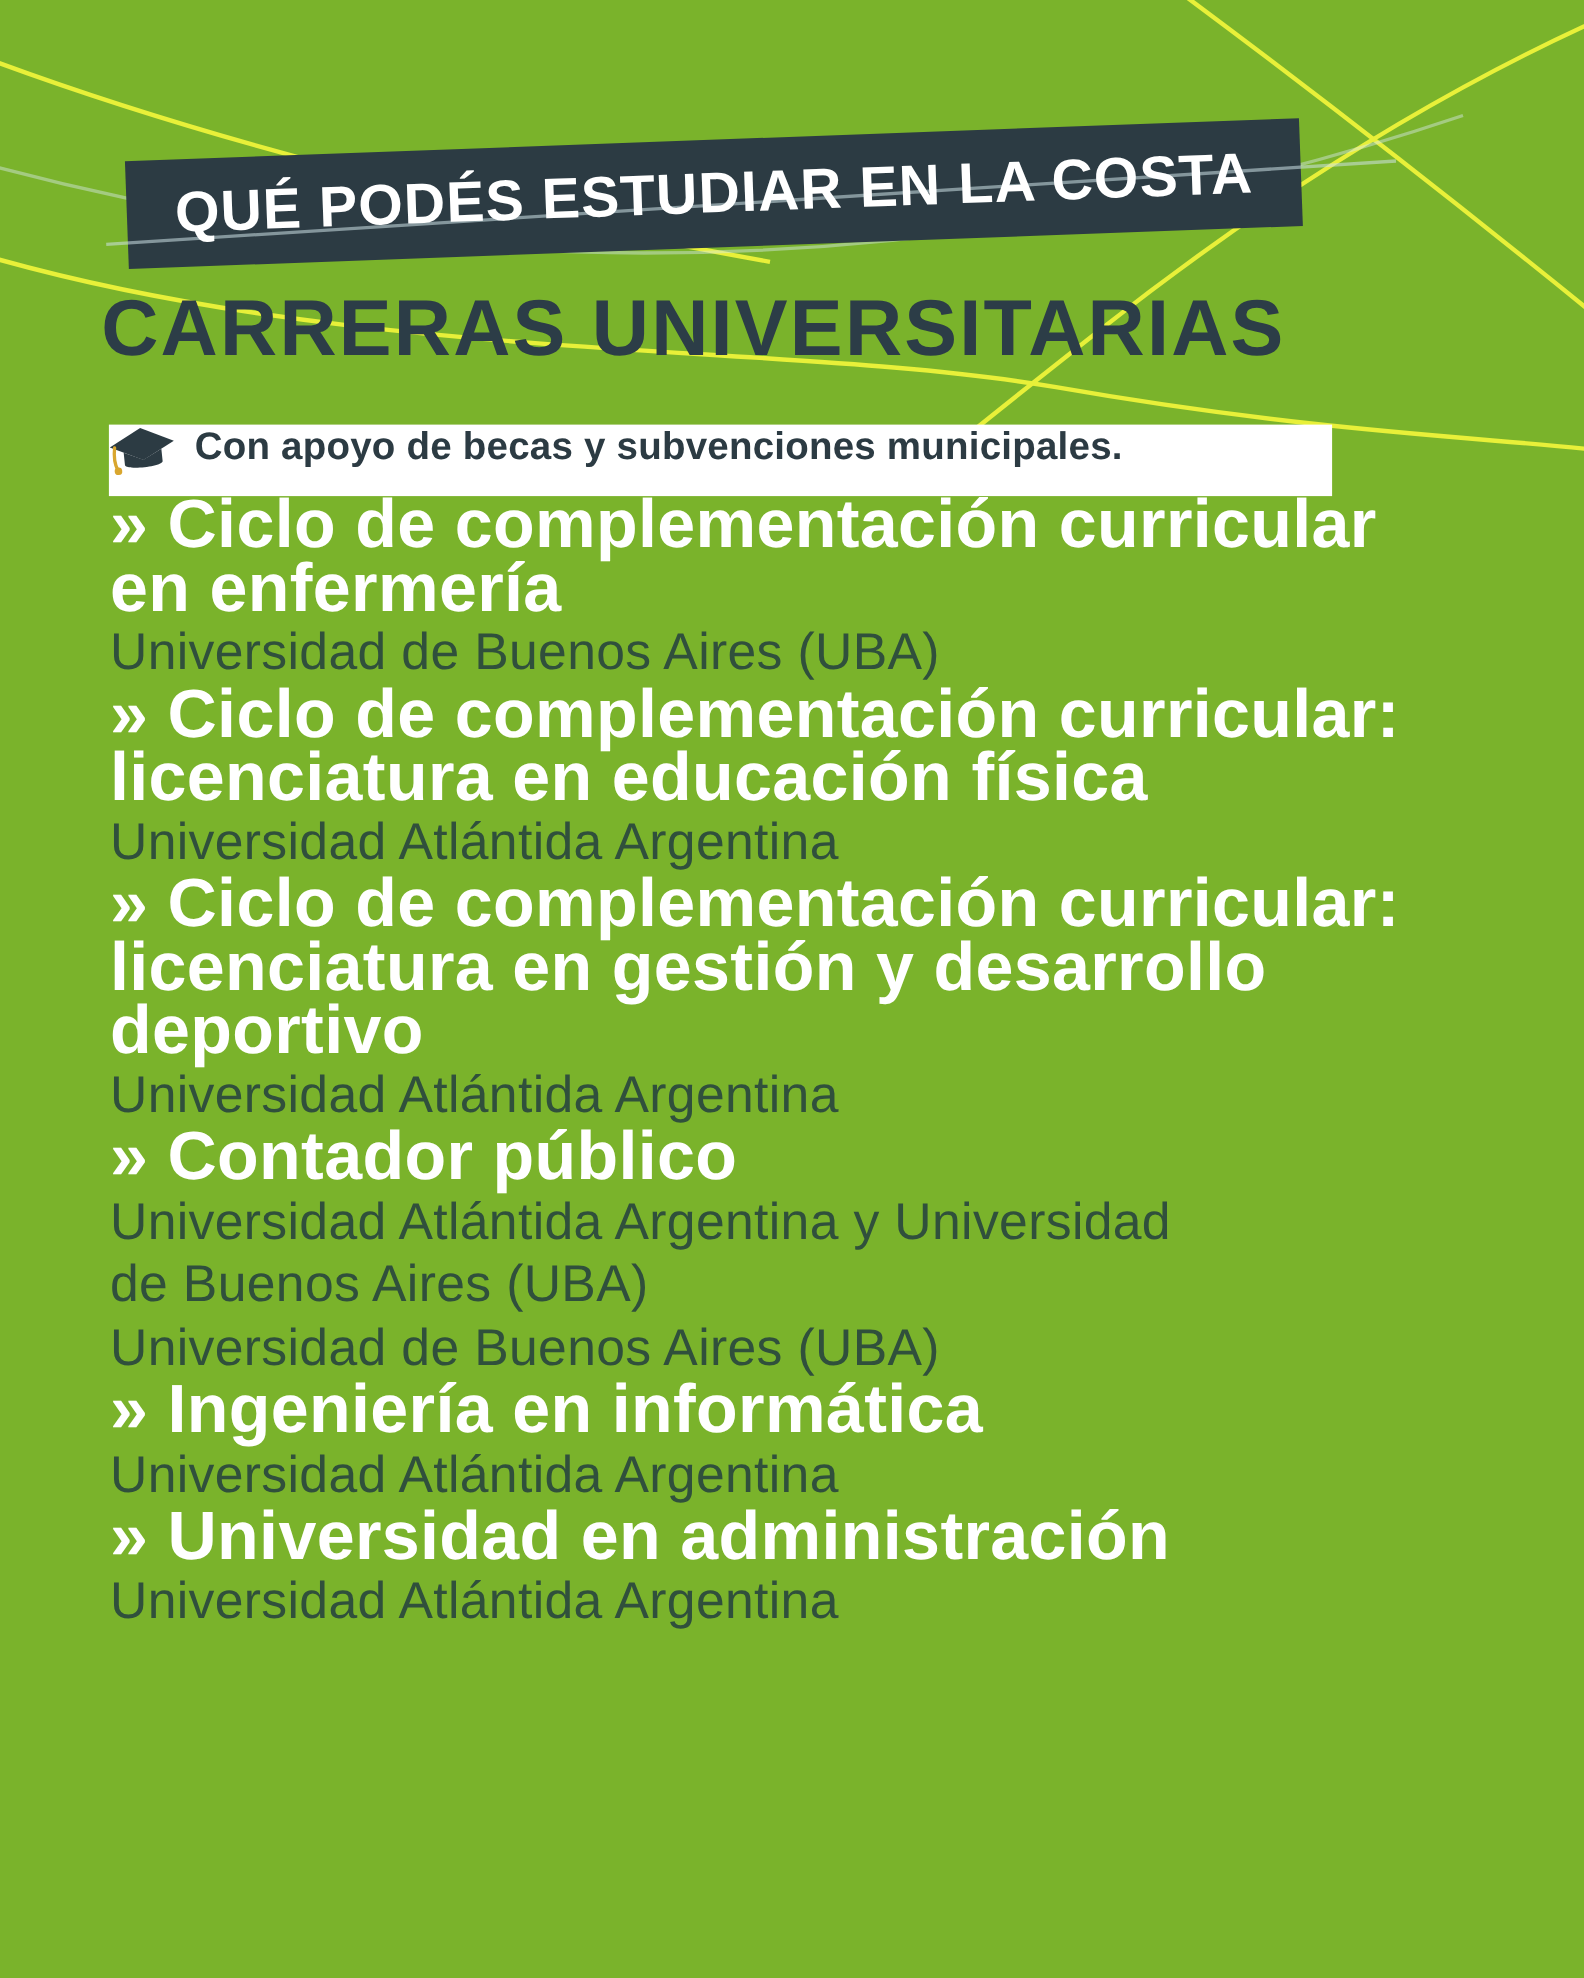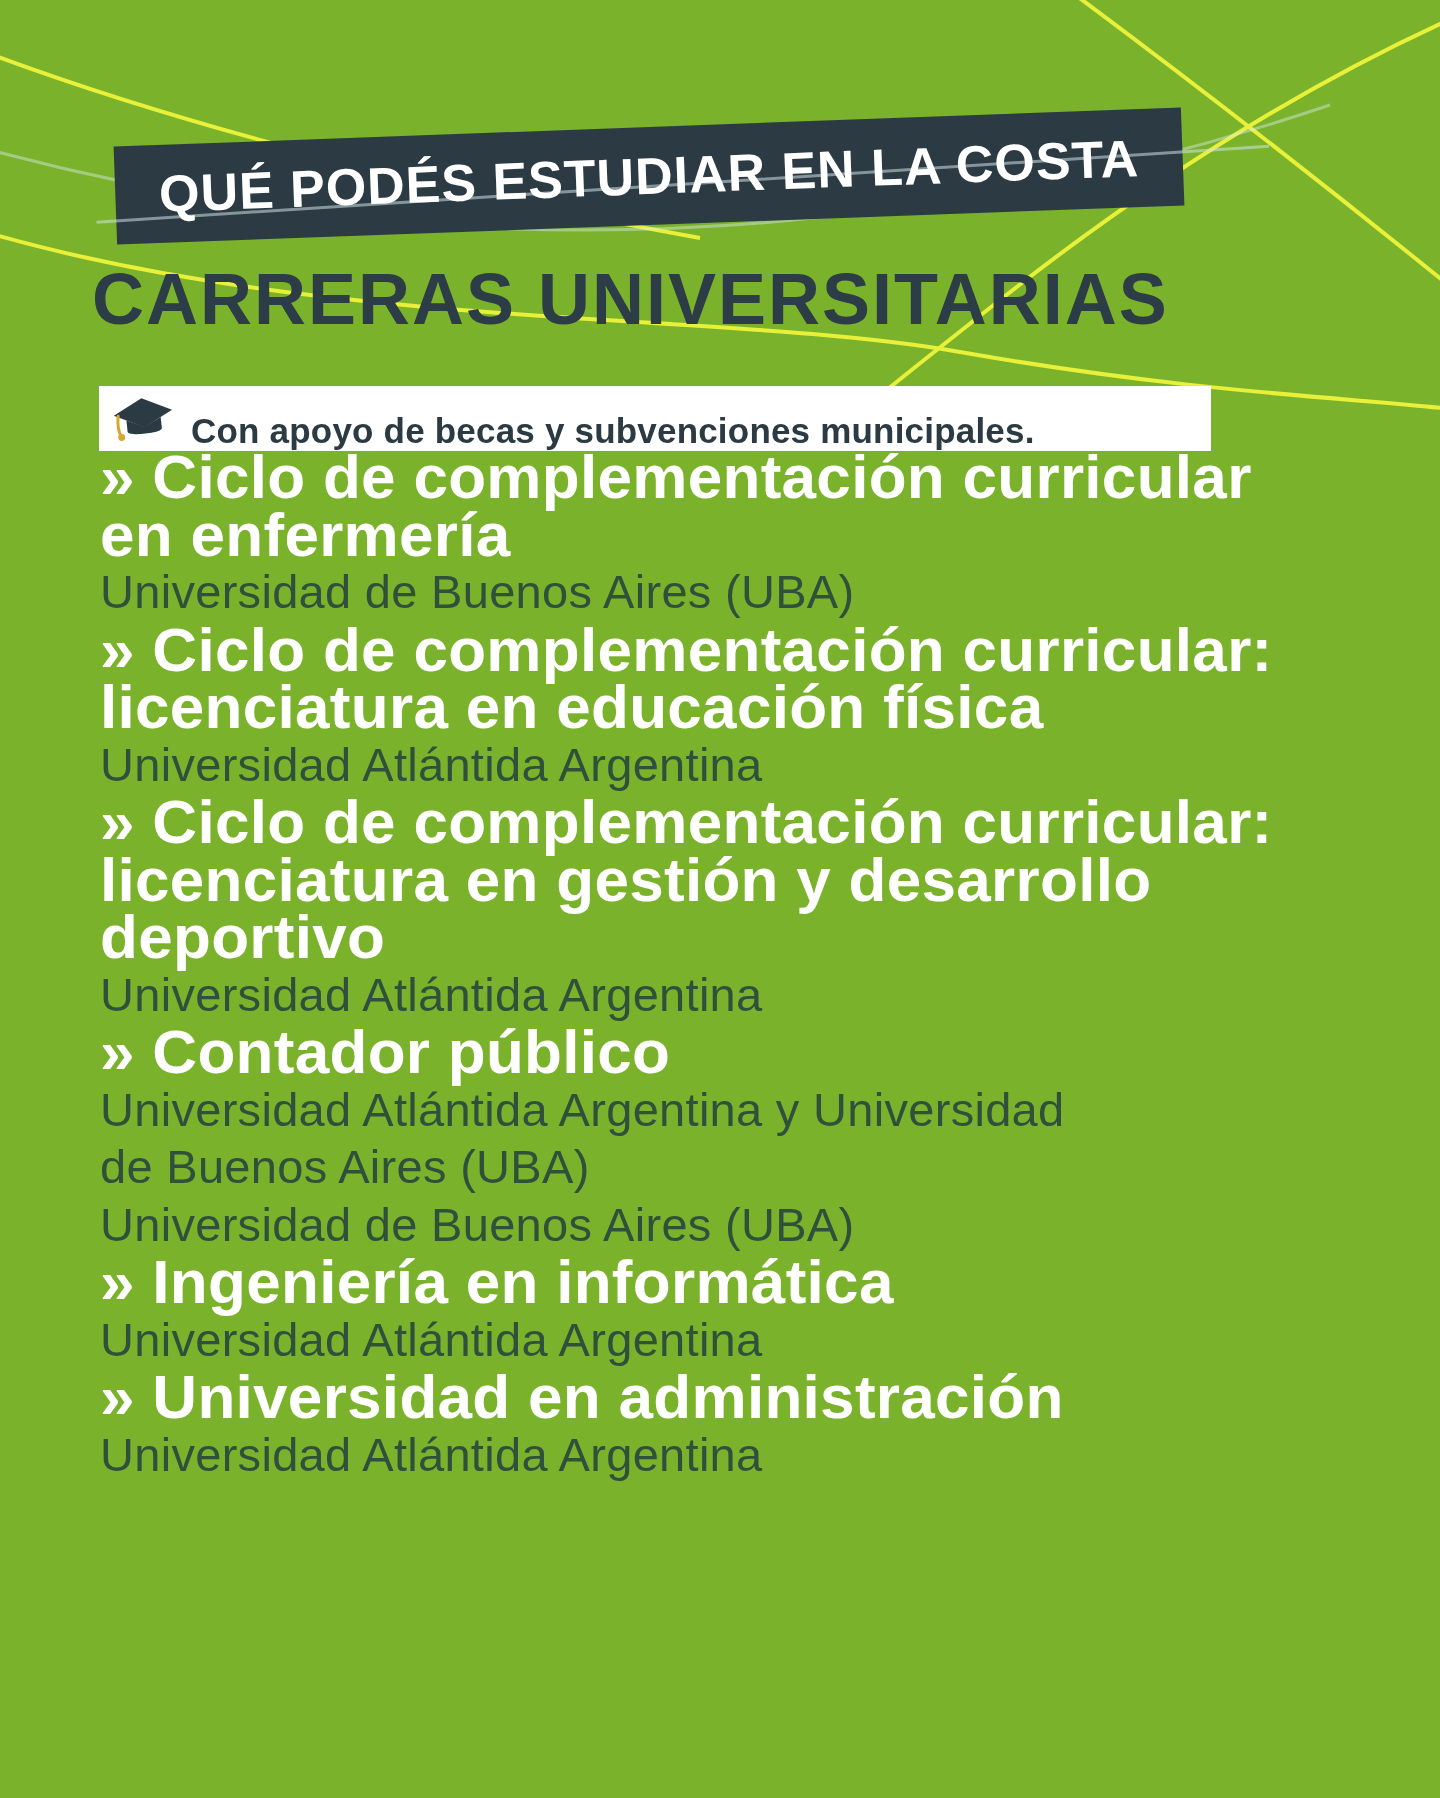--- a/index.html
+++ b/index.html
@@ -35,22 +35,22 @@
 
   .heading{
     position:absolute;left:92px;top:258px;z-index:2;
     color:#2c3d47;font-size:72px;font-weight:700;letter-spacing:2px;
     white-space:nowrap;
   }
 
   .subtitle-bar{
     position:absolute;left:99px;top:386px;width:1112px;height:65px;
     background:#ffffff;z-index:4;
-    display:flex;align-items:flex-end;gap:16px;
-    padding-left:14px;box-sizing:border-box;
+    display:flex;align-items:flex-start;gap:16px;
+    padding-left:0;box-sizing:border-box;
   }
   .subtitle-bar .cap{width:62px;height:56px;flex:0 0 auto;transform:rotate(-6deg);}
   .subtitle-bar .subtitle-text{
     color:#2c3b43;font-size:35px;font-weight:700;letter-spacing:0.2px;
     white-space:nowrap;
   }
 
   .career-list{
     position:absolute;left:100px;top:448px;width:1300px;z-index:2;
   }

